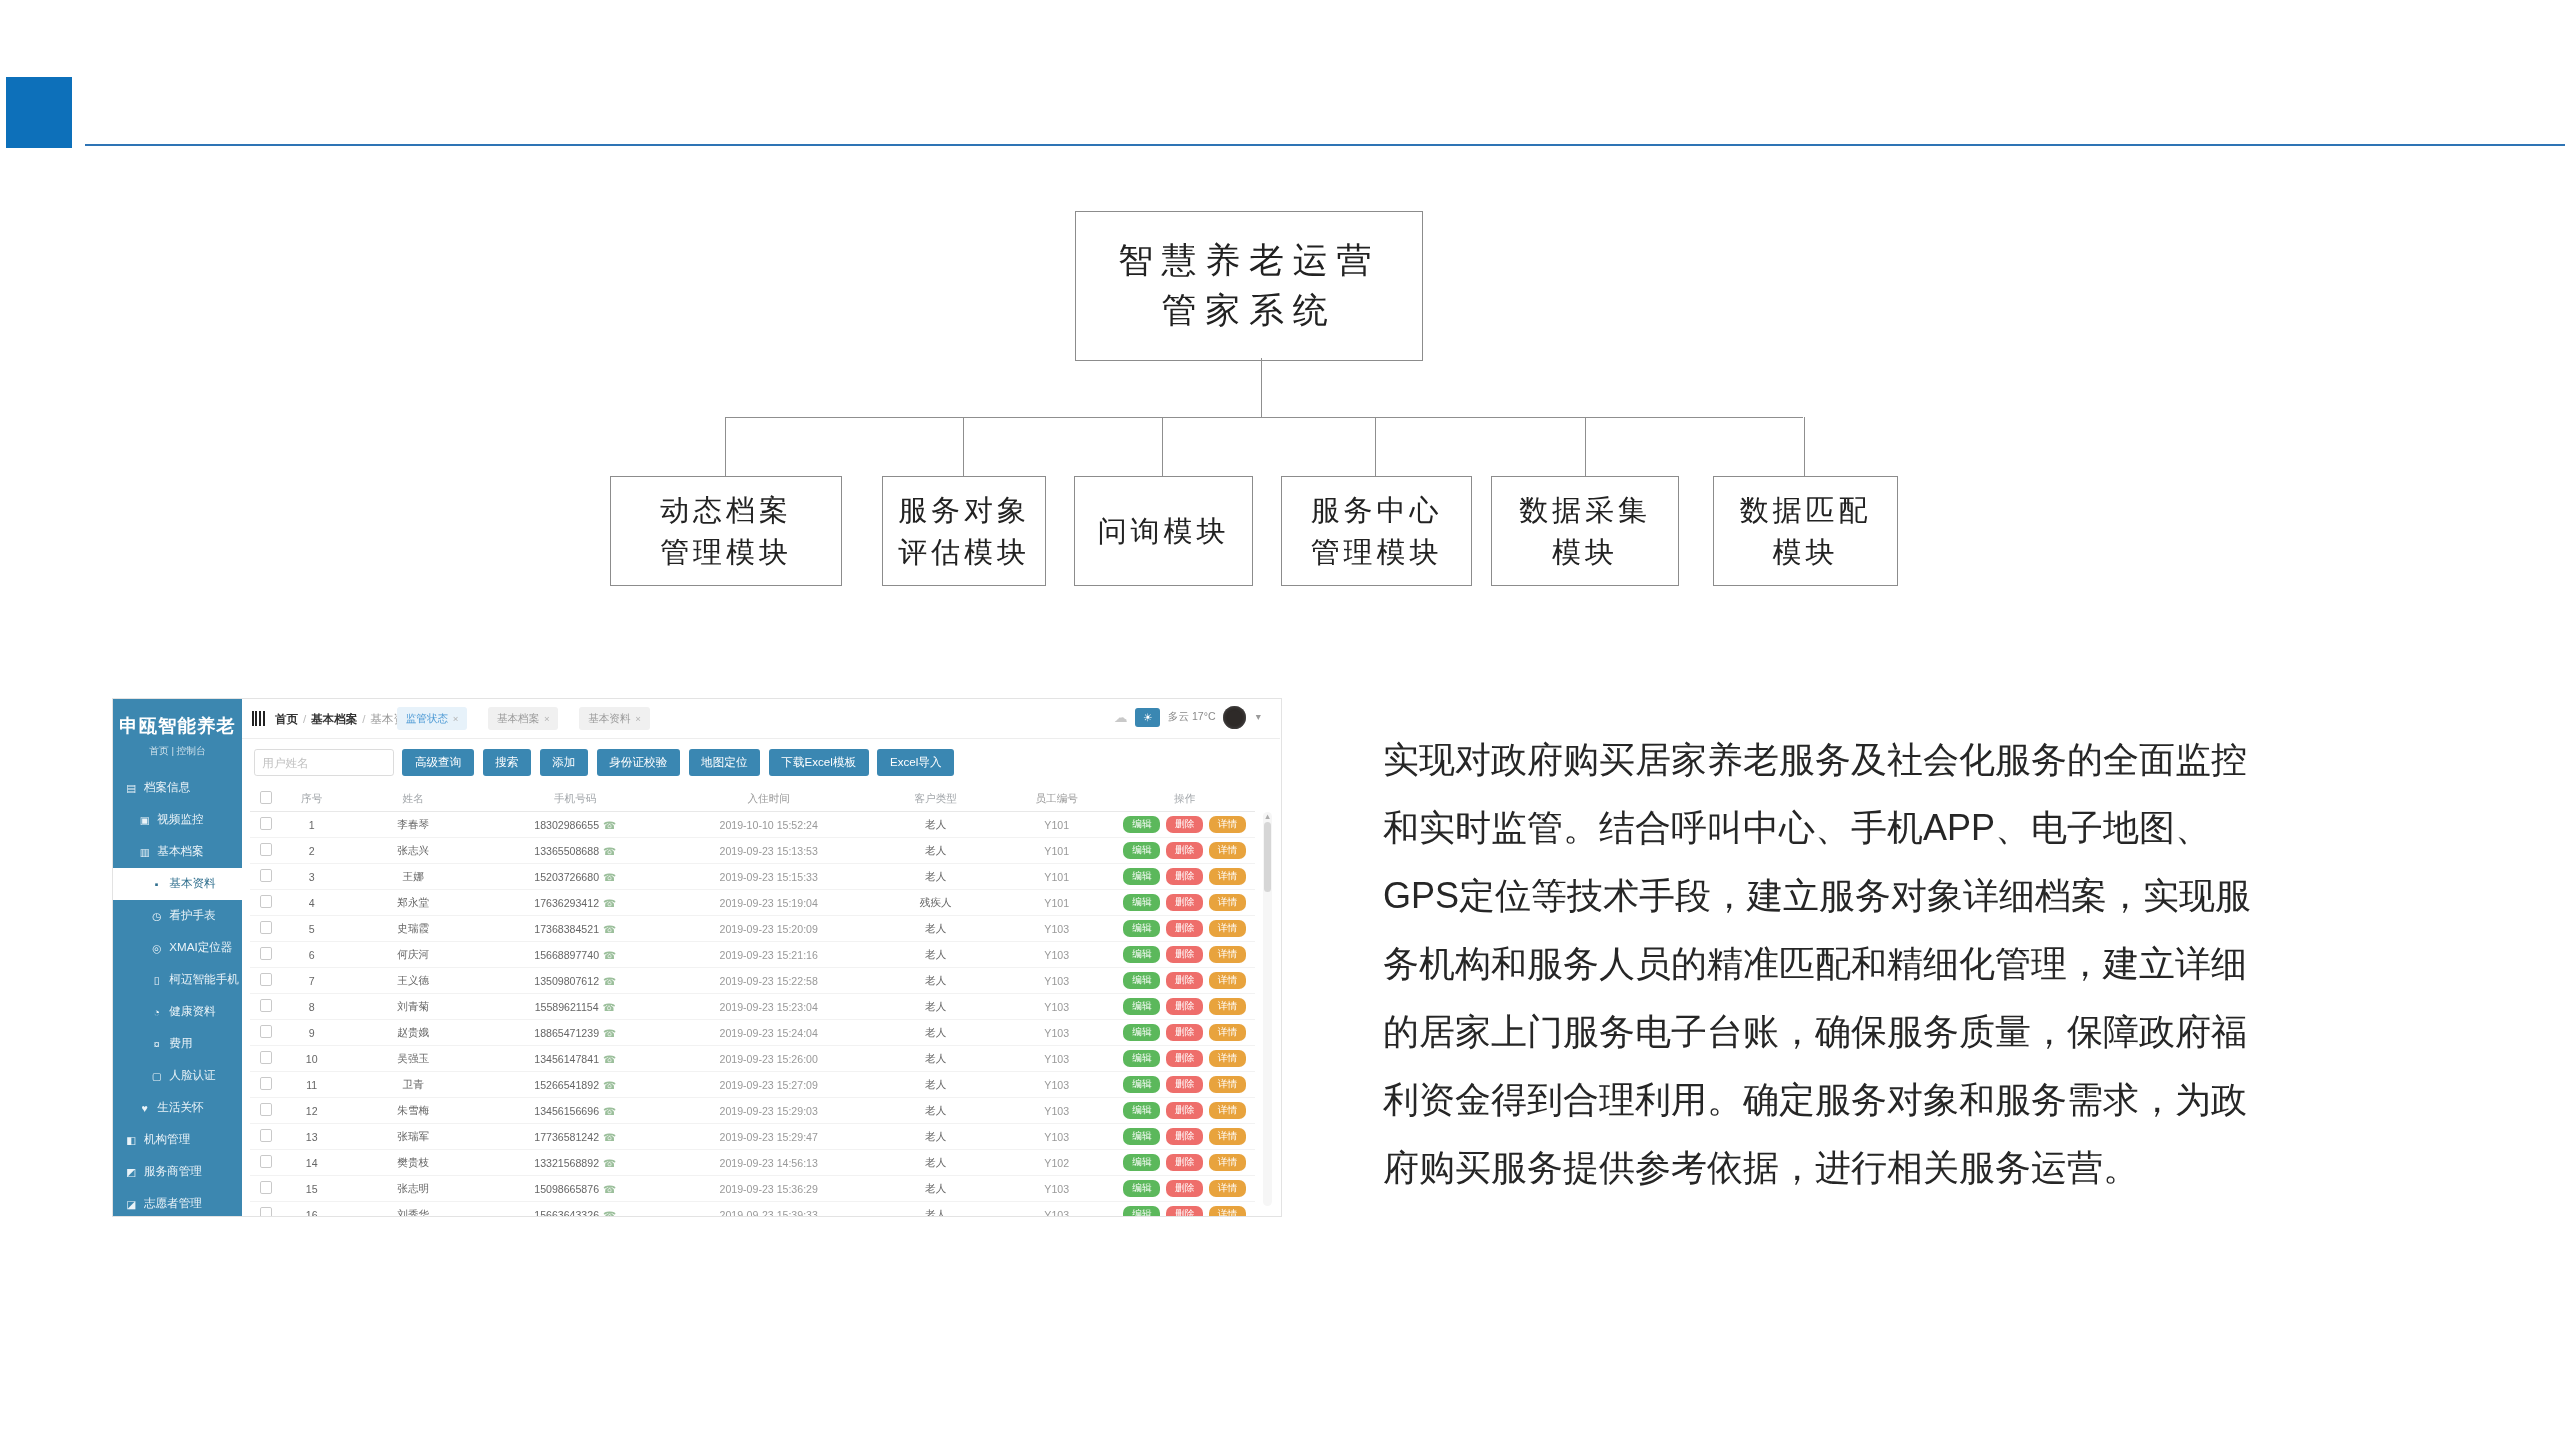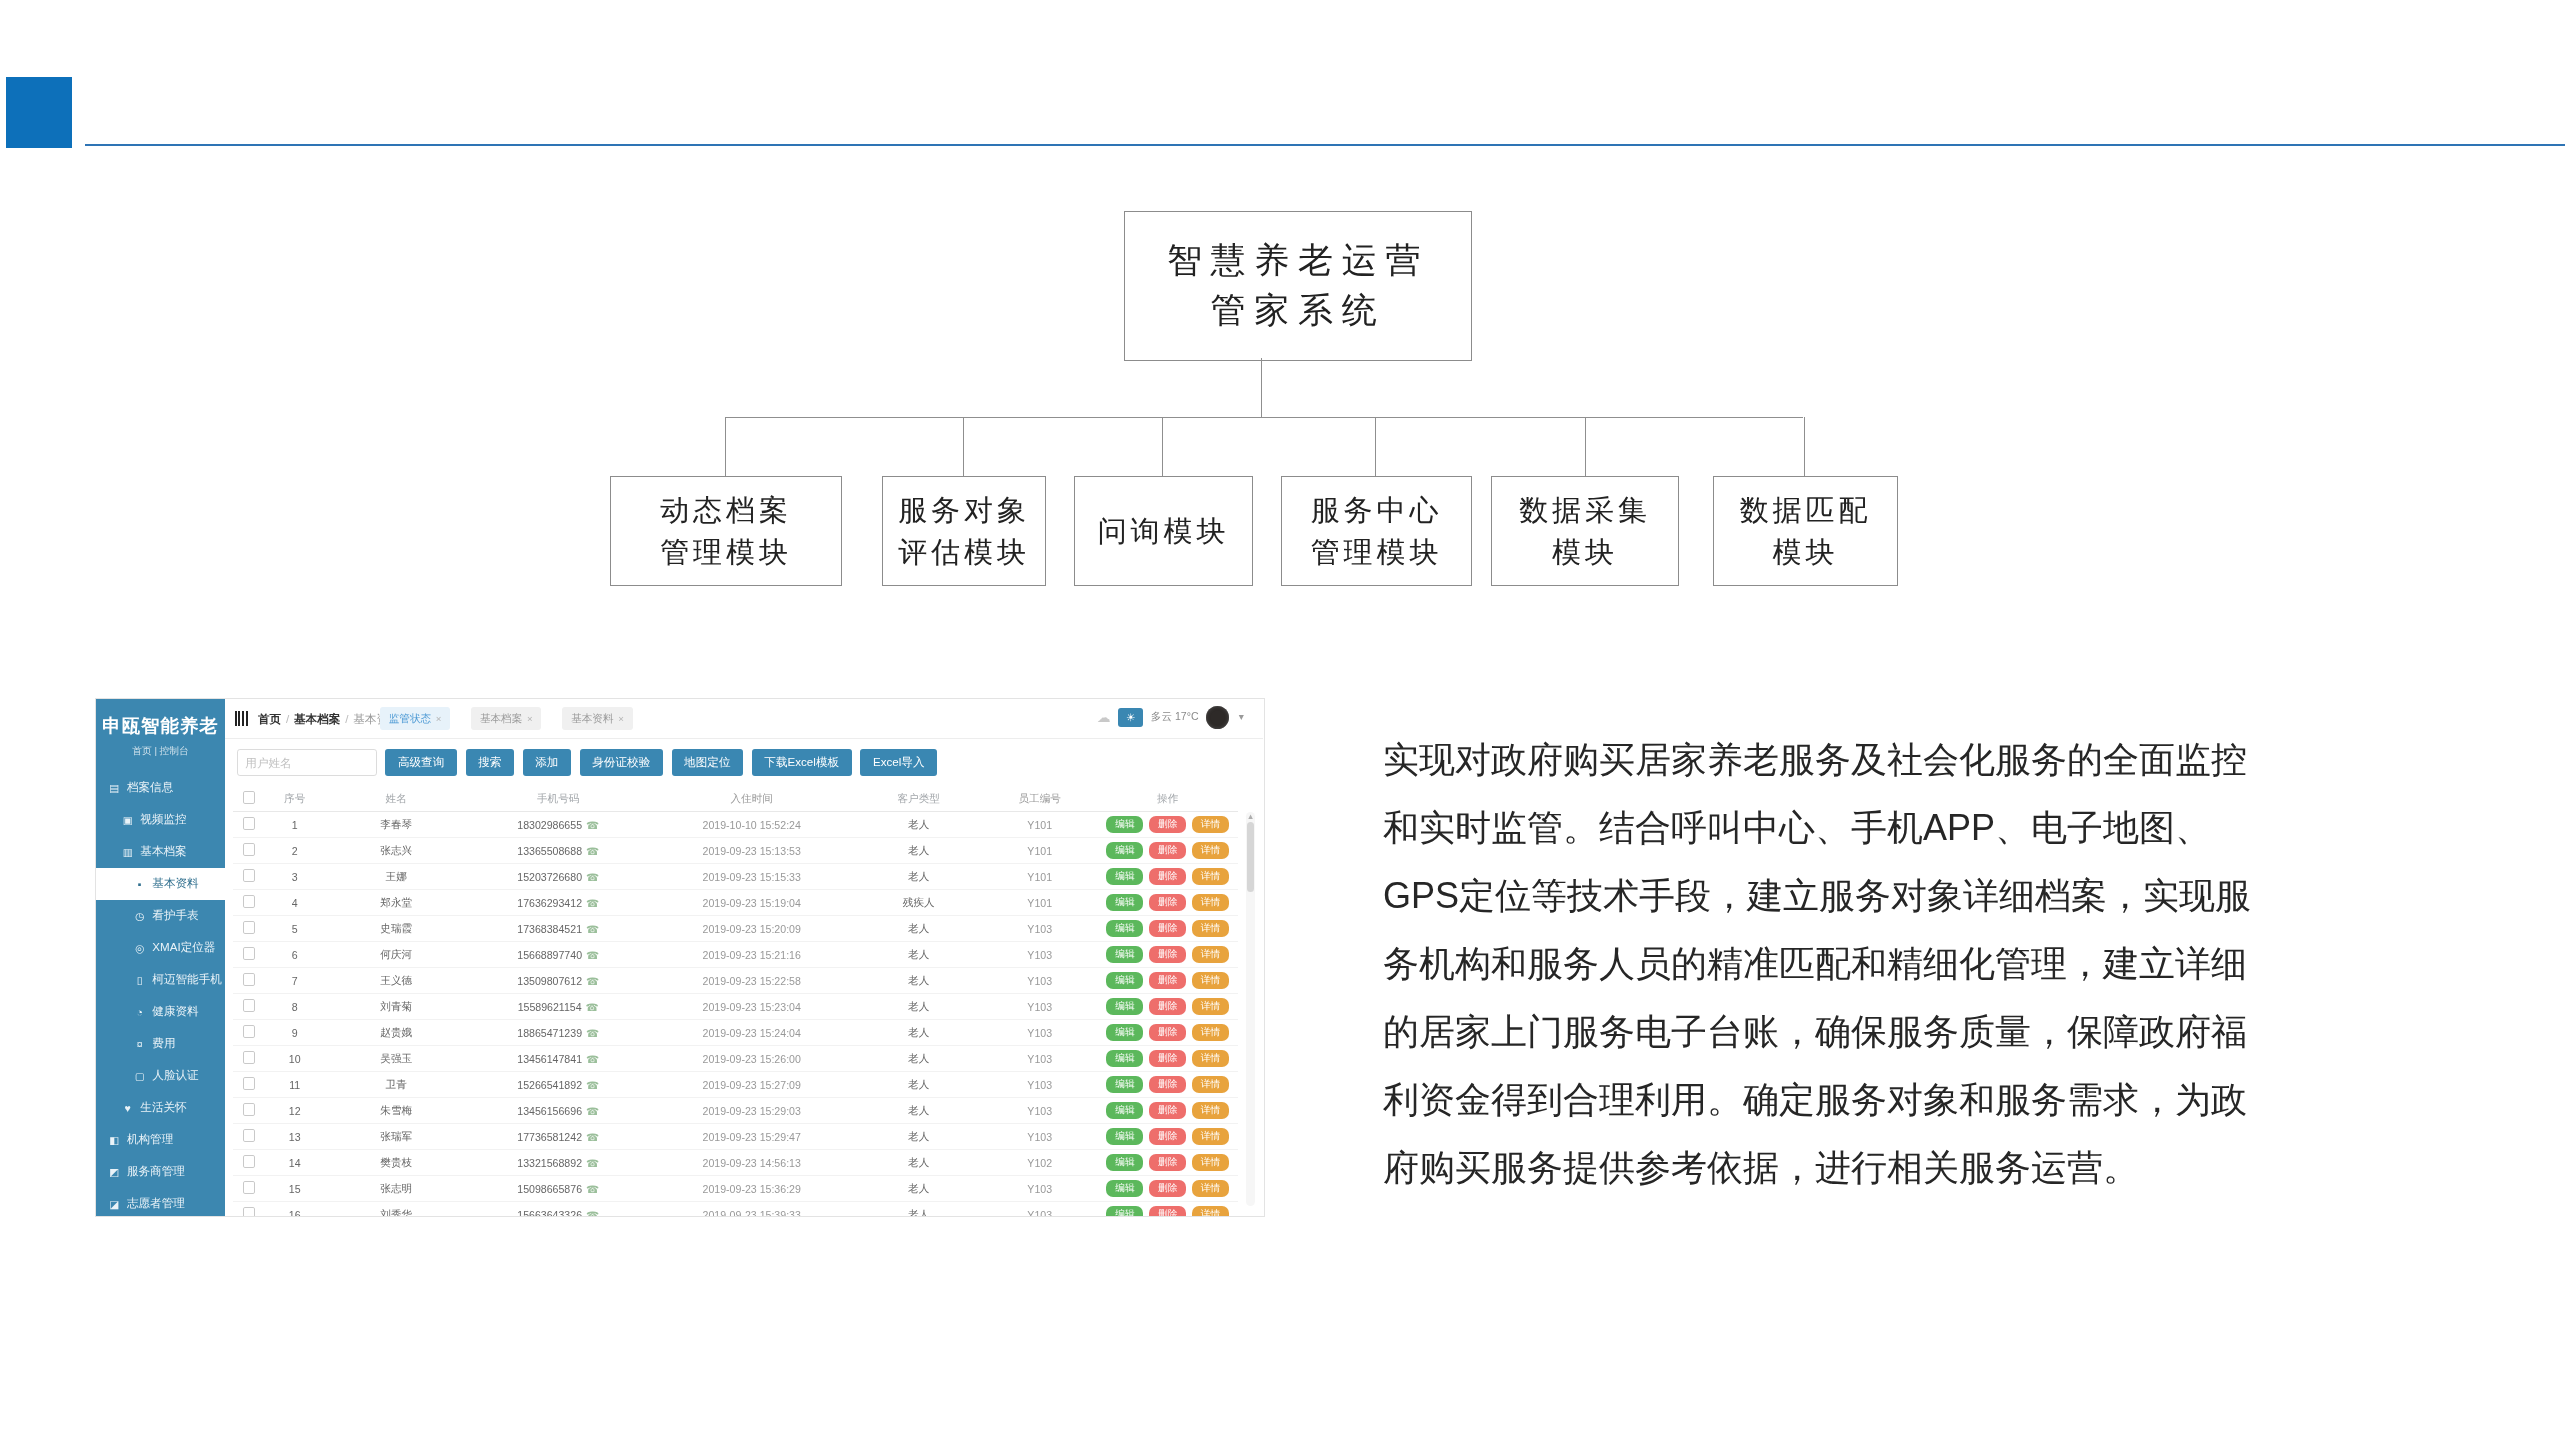--- a/index.html
+++ b/index.html
@@ -9,30 +9,30 @@
   
   .accent-square{position:absolute;left:5.8px;top:77px;width:66px;height:71px;background:#0d70ba;}
   .slide-title{position:absolute;left:85px;top:68px;font-size:44px;font-weight:700;color:#1b1b1b;
                letter-spacing:1px;white-space:nowrap;}
   .title-rule{position:absolute;left:85px;top:144px;width:2480px;height:1.9px;background:#2e74b5;}
 
   
   .org-box{position:absolute;background:#fff;border:1px solid #8c8c8c;display:flex;flex-direction:column;
            align-items:center;justify-content:center;font-family:"Liberation Serif","DejaVu Serif",serif;
            color:#222;text-align:center;}
-  .org-root{left:1124px;top:211px;width:346px;height:148px;font-size:35px;line-height:50px;letter-spacing:8.7px;}
+  .org-root{left:1075px;top:211px;width:346px;height:148px;font-size:35px;line-height:50px;letter-spacing:8.7px;}
   .org-child{top:476px;height:108px;font-size:29px;line-height:42px;letter-spacing:3.9px;}
   .org-line{position:absolute;background:#8f8f8f;}
 
   
   .paragraph{position:absolute;left:1383px;top:726px;color:#262626;font-size:36px;}
   .paragraph .pline{height:68px;line-height:68px;white-space:nowrap;}
 
   
-  .admin{position:absolute;left:95px;top:698px;width:1168px;height:517px;background:#fff;
+  .admin{position:absolute;left:112px;top:698px;width:1168px;height:517px;background:#fff;
          border:1px solid #e3e3e3;overflow:hidden;font-size:11.6px;color:#666;}
   .sidebar{position:absolute;left:0;top:0;width:129px;height:517px;background:#3c87b0;color:#fff;}
   .sb-logo{margin-top:13.5px;text-align:center;font-size:18.4px;font-weight:700;letter-spacing:1px;}
   .sb-sub{margin-top:7.7px;text-align:center;font-size:9.7px;color:rgba(255,255,255,.75);}
   .sb-menu{margin-top:13.5px;}
   .sb-item{height:32px;display:flex;align-items:center;font-size:11.6px;color:#eaf3f8;cursor:pointer;}
   .sb-item .sb-ico{width:13.5px;text-align:center;margin-right:5.8px;font-size:10.6px;}
   .sb-item.lv0{padding-left:11.6px;}
   .sb-item.lv1{padding-left:25px;}
   .sb-item.lv2{padding-left:37px;}

